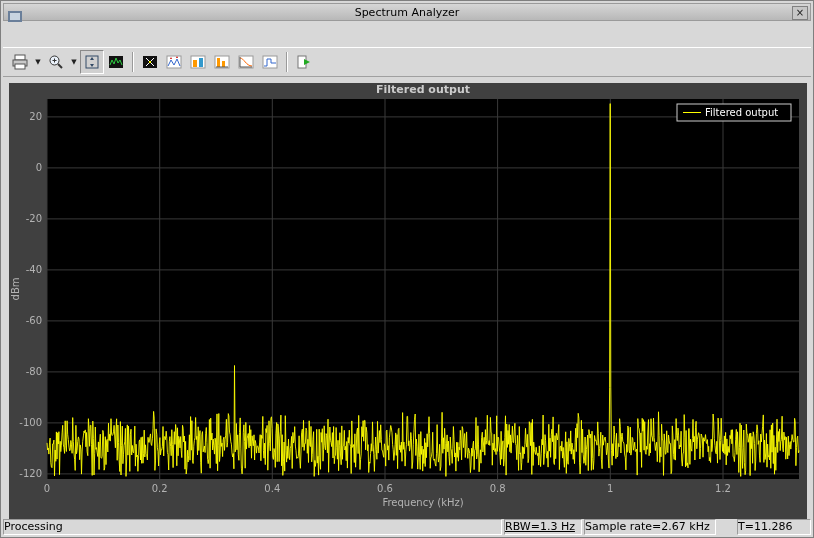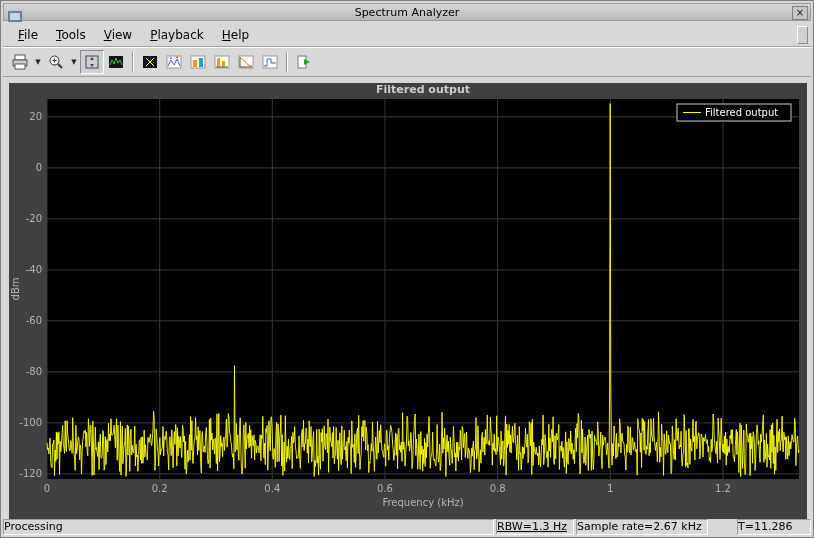--- a/index.html
+++ b/index.html
@@ -23,47 +23,39 @@
   .tb-btn.active{border-color:#8a8a8a #ffffff #ffffff #8a8a8a;background:#d0d0d0;}
   .tb-drop{width:12px;height:24px;display:flex;align-items:center;justify-content:center;
     font-size:7px;color:#222;}
   .tb-sep{width:0;height:20px;border-left:1px solid #9a9a9a;border-right:1px solid #ffffff;margin:0 4px;}
   .plot-panel{position:absolute;left:8px;top:82px;width:798px;height:436px;background:#404040;}
   .statusbar{position:absolute;left:2px;right:2px;bottom:2px;height:16px;display:flex;}
   .status-cell{border:1px solid;border-color:#9a9a9a #ffffff #ffffff #9a9a9a;font-size:11px;
     line-height:13px;padding:0 0;box-sizing:border-box;color:#000;white-space:nowrap;overflow:hidden;}
   .status-left{flex:1;margin-right:2px;}
   .status-rbw{width:78px;margin-right:2px;text-decoration:underline;}
-  .status-sr{width:132px;margin-right:8px;}
+  .status-sr{width:132px;margin-right:0;}
   .status-t{width:74px;margin-left:21px;}
 </style>
 </head>
 <body>
 
 <div class="window">
 
   <div class="titlebar">
     <span class="app-icon">
       <svg width="14" height="11">
           <rect x="0" y="0" width="14" height="11" fill="#6a7f9a"></rect>
           <rect x="2" y="2" width="10" height="7" fill="#c8d4e0"></rect>
         </svg>
     </span>
     <span class="title">Spectrum Analyzer</span>
     <span class="close-btn">×</span>
   </div>
 
-  <div class="menubar">
-    <span class="menu-item"><span class="menu-label"><u>F</u>ile</span></span>
-    <span class="menu-item"><span class="menu-label"><u>T</u>ools</span></span>
-    <span class="menu-item"><span class="menu-label"><u>V</u>iew</span></span>
-    <span class="menu-item"><span class="menu-label"><u>P</u>layback</span></span>
-    <span class="menu-item"><span class="menu-label"><u>H</u>elp</span></span>
-    <span class="menu-grip"></span>
-  </div>
 
   <div class="toolbar">
     <span class="tb-btn">
       <svg width="16" height="16">
           <rect x="3" y="1" width="10" height="5" fill="#fff" stroke="#555"></rect>
           <rect x="1" y="6" width="14" height="6" fill="#c9c9c9" stroke="#555"></rect>
           <rect x="3" y="10" width="10" height="5" fill="#fff" stroke="#555"></rect>
         </svg>
     </span>
     <span class="tb-drop">▼</span>

